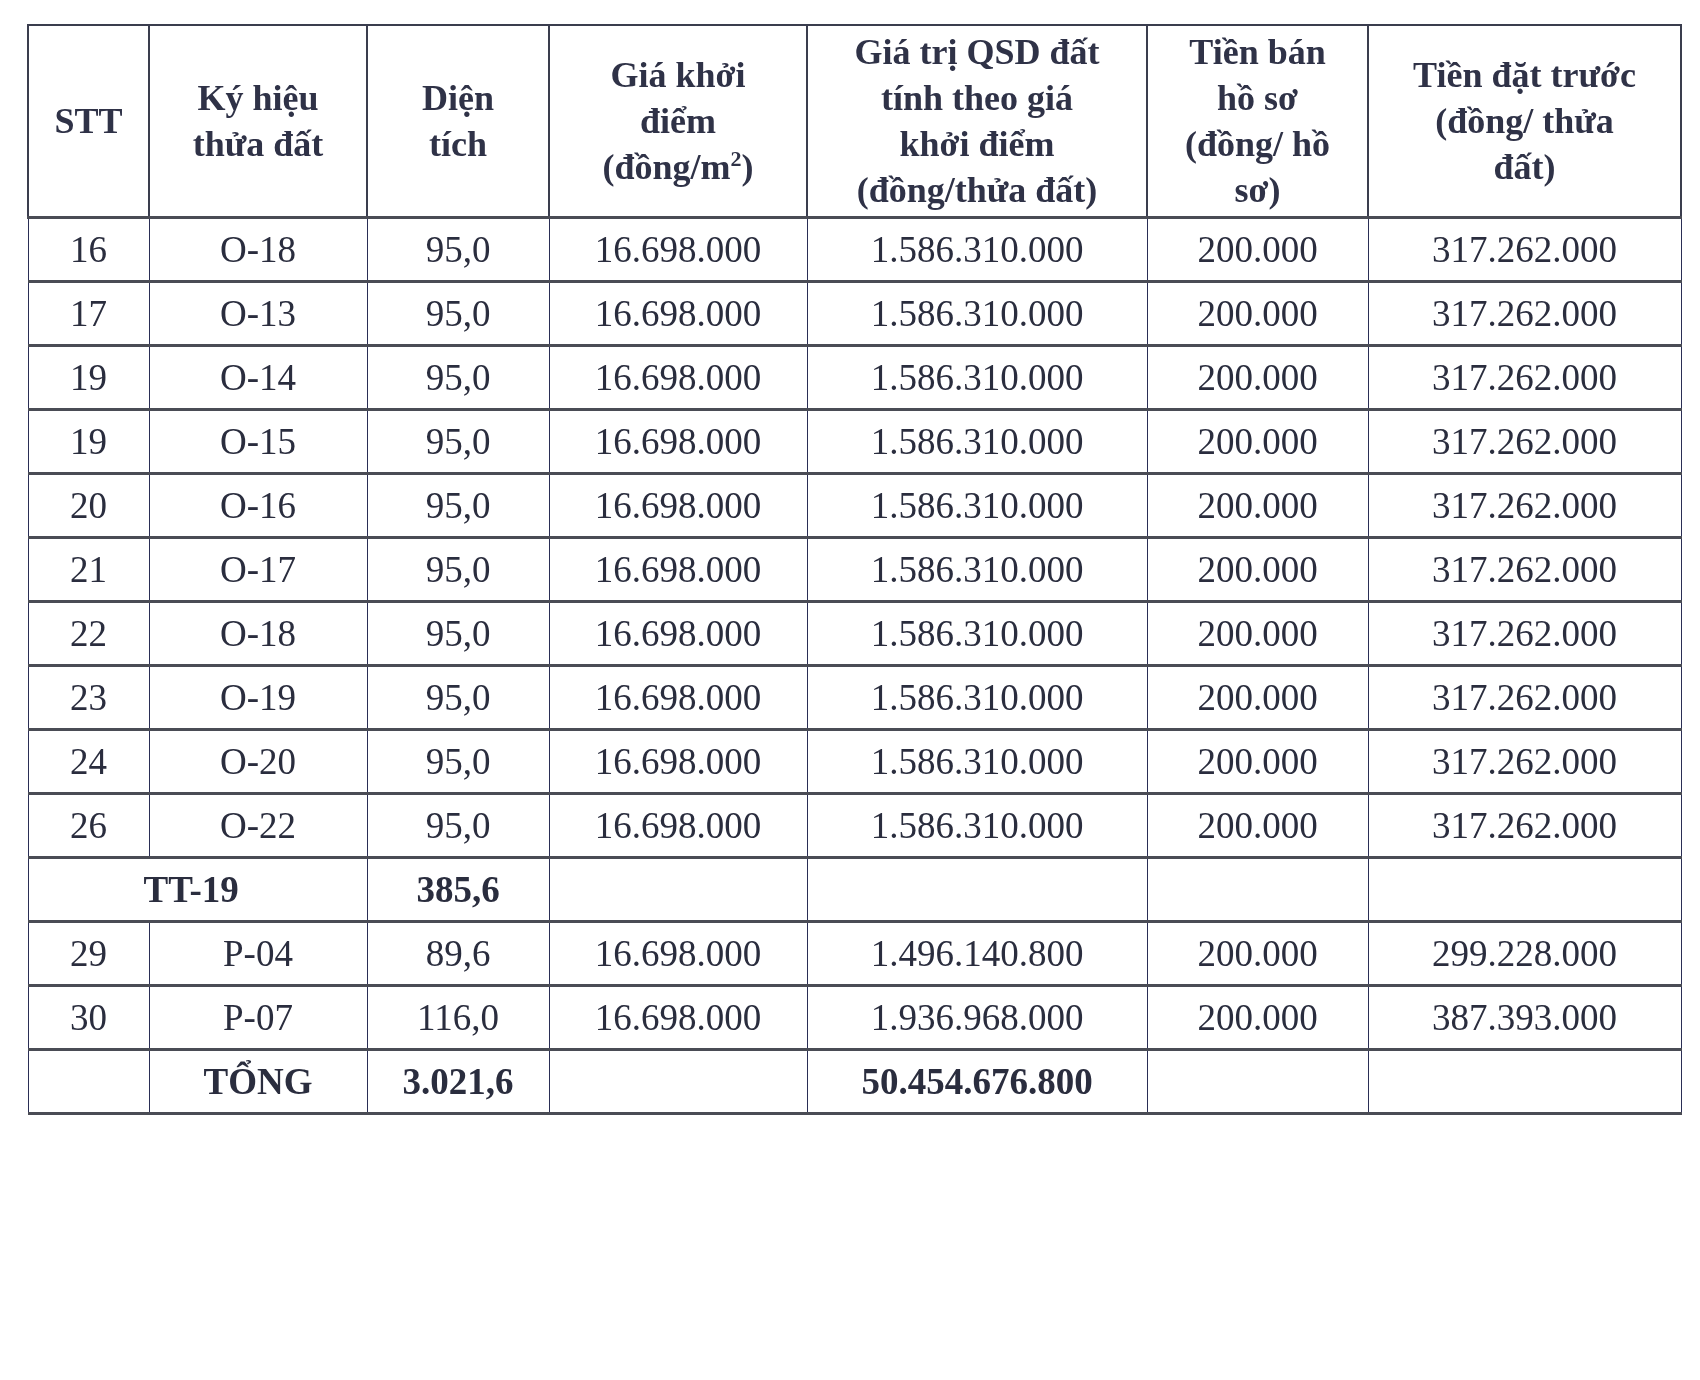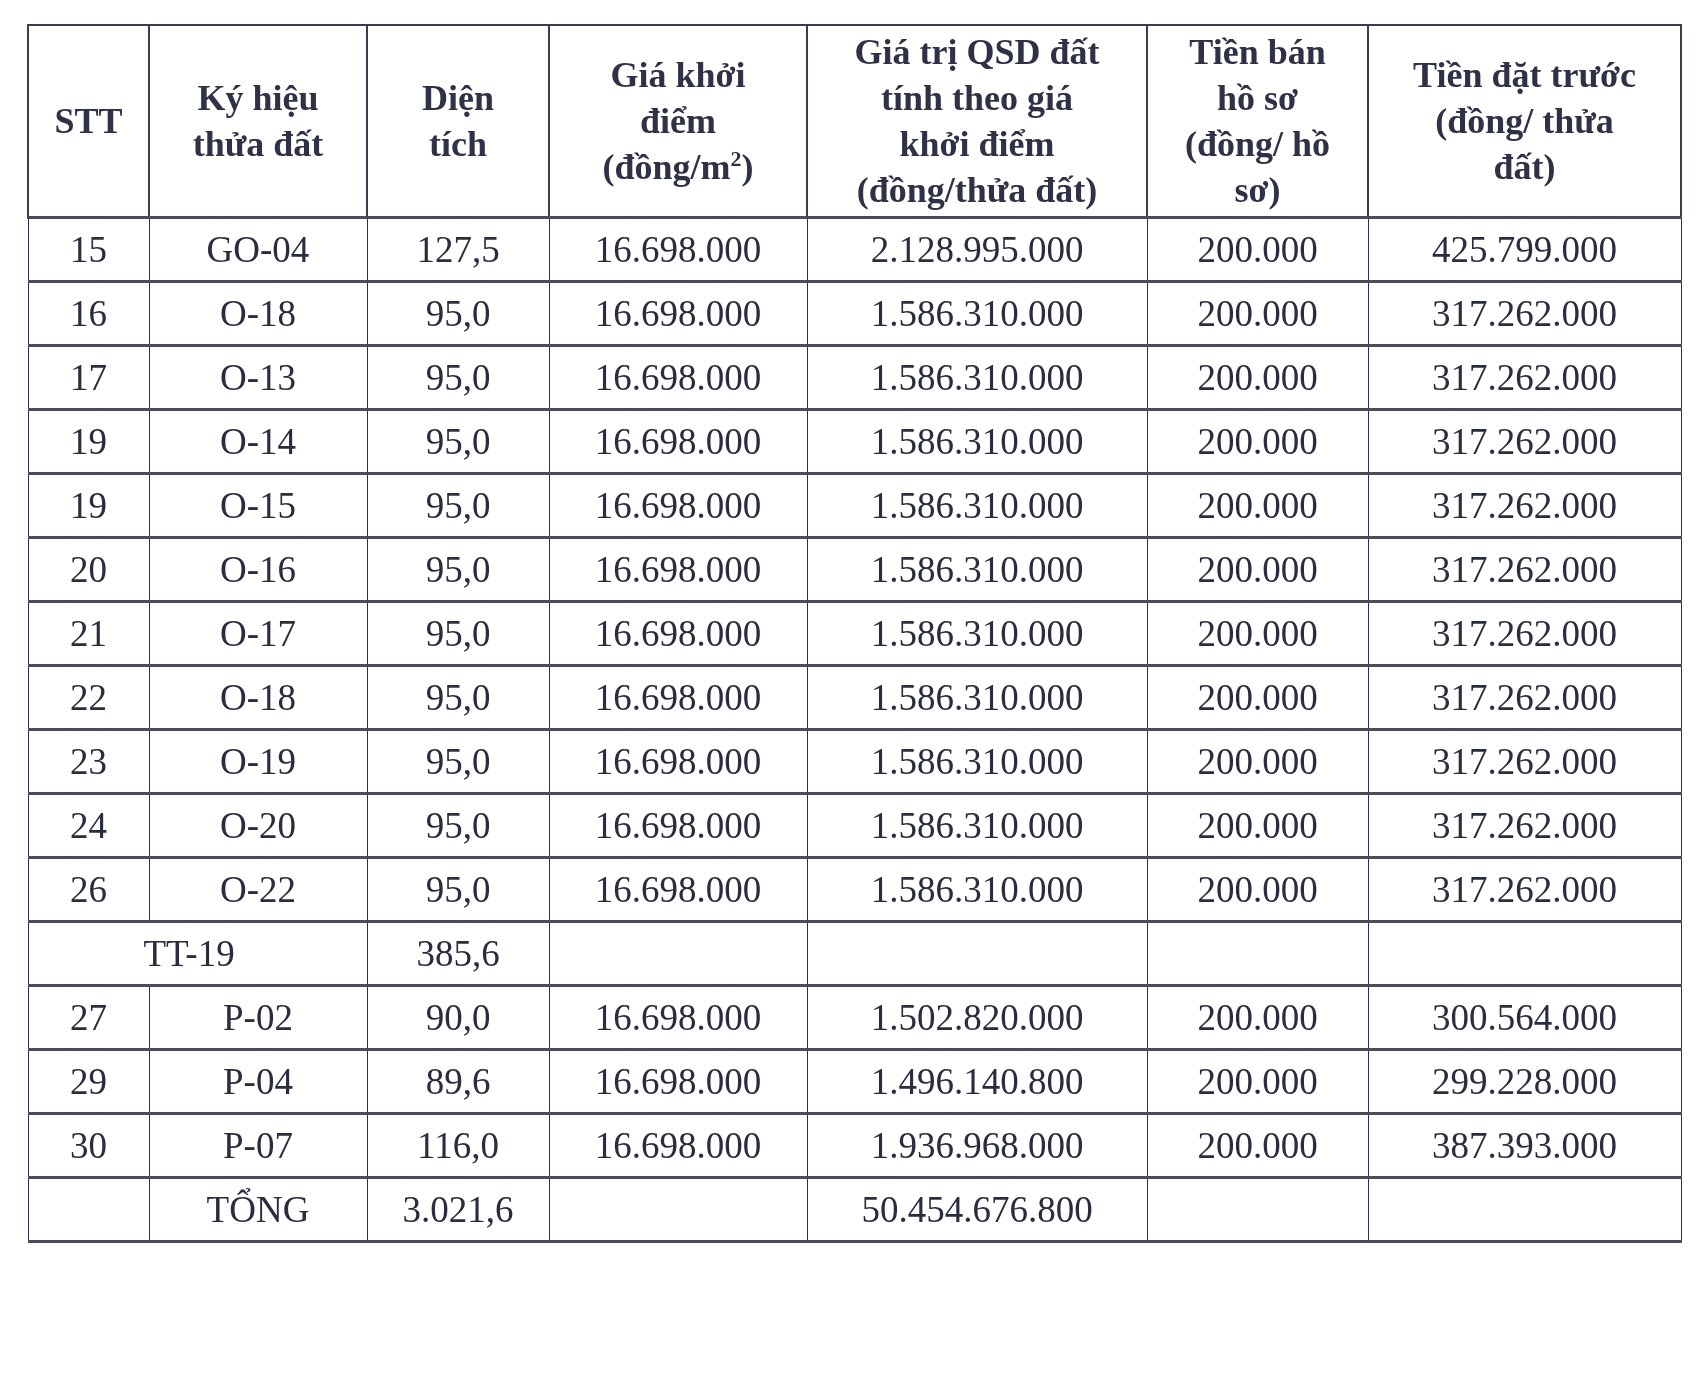--- a/index.html
+++ b/index.html
@@ -19,21 +19,21 @@
   }
   tr.row td { border-top:3px solid #4a4c55; border-bottom:3px solid #4a4c55; border-left:1.5px solid #2a2e55; border-right:1.5px solid #2a2e55; }
   th {
     font-weight:bold;
     font-size:36px;
     line-height:46px;
     height:190px;
     color:#2f3247;
   }
   td { font-size:37px; height:61px; font-weight:normal; }
-  td.bold { font-weight:normal; }
+  td.bold { font-weight:bold; }
   sup { font-size:22px; line-height:0; vertical-align:super; }
 </style>
 </head>
 <body>
 
 <div class="table-wrap">
 <table>
   <colgroup>
     <col style="width:121px">
     <col style="width:218px">
@@ -49,29 +49,20 @@
       <th><span>Ký hiệu</span><br><span>thửa đất</span></th>
       <th><span>Diện</span><br><span>tích</span></th>
       <th><span>Giá khởi</span><br><span>điểm</span><br><span>(đồng/m</span><sup>2</sup><span>)</span></th>
       <th><span>Giá trị QSD đất</span><br><span>tính theo giá</span><br><span>khởi điểm</span><br><span>(đồng/thửa đất)</span></th>
       <th><span>Tiền bán</span><br><span>hồ sơ</span><br><span>(đồng/ hồ</span><br><span>sơ)</span></th>
       <th><span>Tiền đặt trước</span><br><span>(đồng/ thửa</span><br><span>đất)</span></th>
     </tr>
   </thead>
   <tbody id="tbody">
 
-    <tr class="row">
-          <td>15</td>
-          <td>GO-04</td>
-          <td>127,5</td>
-          <td>16.698.000</td>
-          <td>2.128.995.000</td>
-          <td>200.000</td>
-          <td>425.799.000</td>
-        </tr>
     <tr class="row">
           <td>16</td>
           <td>O-18</td>
           <td>95,0</td>
           <td>16.698.000</td>
           <td>1.586.310.000</td>
           <td>200.000</td>
           <td>317.262.000</td>
         </tr>
     <tr class="row">
@@ -159,29 +150,20 @@
     <tr class="row">
       <td colspan="2" class="bold" style="text-align:left;padding-left:115px;">TT-19</td>
       <td class="bold">385,6</td>
       <td></td>
       <td></td>
       <td></td>
       <td></td>
     </tr>
 
     <tr class="row">
-          <td>27</td>
-          <td>P-02</td>
-          <td>90,0</td>
-          <td>16.698.000</td>
-          <td>1.502.820.000</td>
-          <td>200.000</td>
-          <td>300.564.000</td>
-        </tr>
-    <tr class="row">
           <td>29</td>
           <td>P-04</td>
           <td>89,6</td>
           <td>16.698.000</td>
           <td>1.496.140.800</td>
           <td>200.000</td>
           <td>299.228.000</td>
         </tr>
     <tr class="row">
           <td>30</td>

